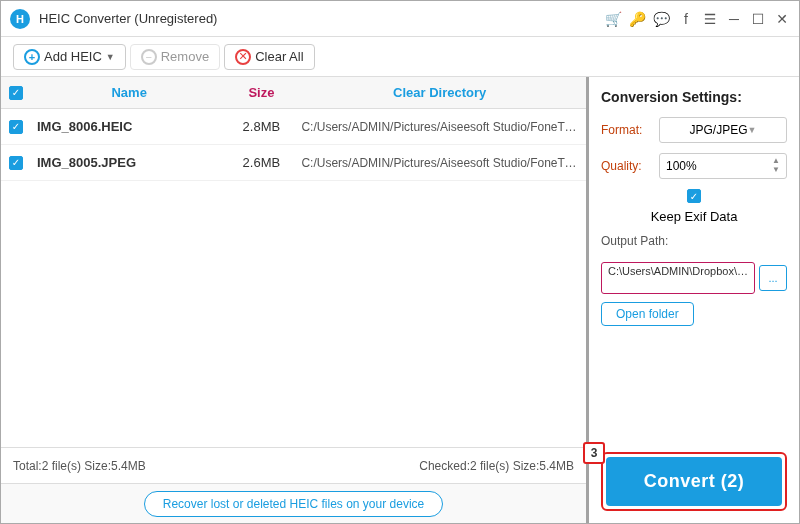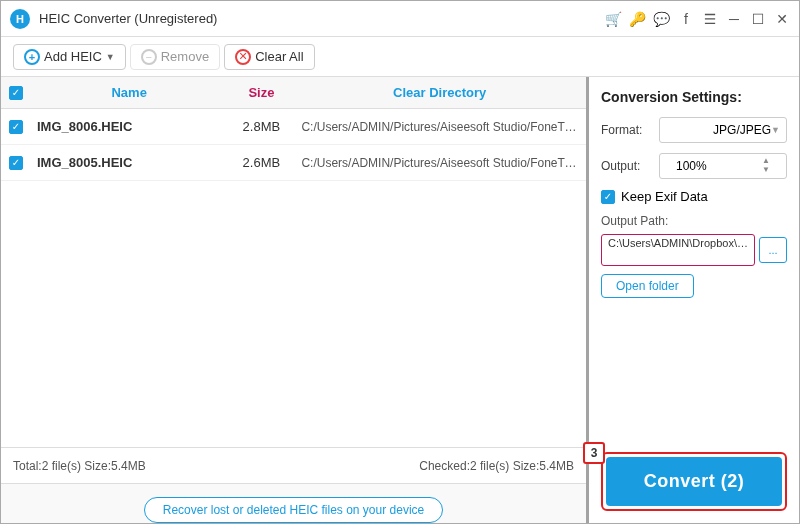--- a/index.html
+++ b/index.html
@@ -217,21 +217,21 @@
       justify-content: space-between;
       gap: 40px;
     }
 
     
     .bottom-bar {
       height: 40px;
       background: #f9f9f9;
       border-top: 1px solid #ddd;
       display: flex;
-      align-items: flex-end;
+      align-items: center;
       justify-content: center;
       flex-shrink: 0;
     }
     .recover-btn {
       border: 1px solid #1a9de0;
       border-radius: 14px;
       padding: 5px 18px;
       color: #1a9de0;
       background: #fff;
       cursor: pointer;
@@ -253,57 +253,58 @@
       color: #222;
       margin-bottom: 12px;
     }
     .setting-row {
       display: flex;
       align-items: center;
       margin-bottom: 10px;
     }
     .setting-label {
       font-size: 12px;
-      color: #404040;
+      color: #c2410c;
       width: 58px;
       flex-shrink: 0;
     }
     .setting-select {
       flex: 1;
       border: 1px solid #ccc;
       border-radius: 3px;
       padding: 2px 6px;
       font-size: 12px;
       height: 26px;
       background: #fff;
       cursor: pointer;
       display: flex;
       align-items: center;
-      justify-content: flex-end;
+      justify-content: center;
     }
     .setting-quality {
       flex: 1;
       border: 1px solid #ccc;
       border-radius: 3px;
-      padding: 2px 16px;
+      padding: 2px 6px;
       font-size: 12px;
       height: 26px;
       background: #fff;
       cursor: pointer;
       display: flex;
       align-items: center;
       justify-content: space-between;
     }
     .setting-select-arrow { color: #999; font-size: 9px; }
 
     .keep-exif-row {
       display: flex;
       align-items: center;
       gap: 6px;
       margin-bottom: 10px;
+      flex-direction: column;
     }
     .keep-exif-cb {
       width: 14px;
       height: 14px;
       border: 1.5px solid #1a9de0;
       background: #1a9de0;
       border-radius: 2px;
       display: flex;
       align-items: center;
       justify-content: center;
@@ -312,21 +313,21 @@
     }
     .keep-exif-cb::after {
       content: '✓';
       color: #fff;
       font-size: 10px;
     }
 
     .output-path-label {
       font-size: 12px;
       color: #555;
-      margin-bottom: 6px;
+      margin-bottom: 14px;
     }
     .output-path-row {
       display: flex;
       align-items: center;
       gap: 4px;
       margin-bottom: 8px;
     }
     .output-path-value {
       flex: 1;
       border: 1px solid #be185d;
@@ -478,21 +479,21 @@
           <div class="cb"></div>
         </div>
         <div class="row-name">IMG_8006.HEIC</div>
         <div class="row-size">2.8MB</div>
         <div class="row-dir">C:/Users/ADMIN/Pictures/Aiseesoft Studio/FoneTrans/IMG_80...</div>
       </div>
       <div class="table-row">
         <div class="row-check">
           <div class="cb"></div>
         </div>
-        <div class="row-name">IMG_8005.HEIC</div>
+        <div class="row-name">IMG_8005.JPEG</div>
         <div class="row-size">2.6MB</div>
         <div class="row-dir">C:/Users/ADMIN/Pictures/Aiseesoft Studio/FoneTrans/IMG_80...</div>
       </div>
     </div>
 
     <div class="status-bar">
       <span>Total:2 file(s) Size:5.4MB</span>
       <span>Checked:2 file(s) Size:5.4MB</span>
     </div>
 
@@ -508,21 +509,21 @@
 
     <div class="setting-row">
       <span class="setting-label">Format:</span>
       <div class="setting-select">
         <span>JPG/JPEG</span>
         <span class="setting-select-arrow">▼</span>
       </div>
     </div>
 
     <div class="setting-row">
-      <span class="setting-label">Output:</span>
+      <span class="setting-label">Quality:</span>
       <div class="setting-quality">
         <span>100%</span>
         <div class="spin-arrows">
           <span class="spin-arrow">▲</span>
           <span class="spin-arrow">▼</span>
         </div>
       </div>
     </div>
 
     <div class="keep-exif-row">

